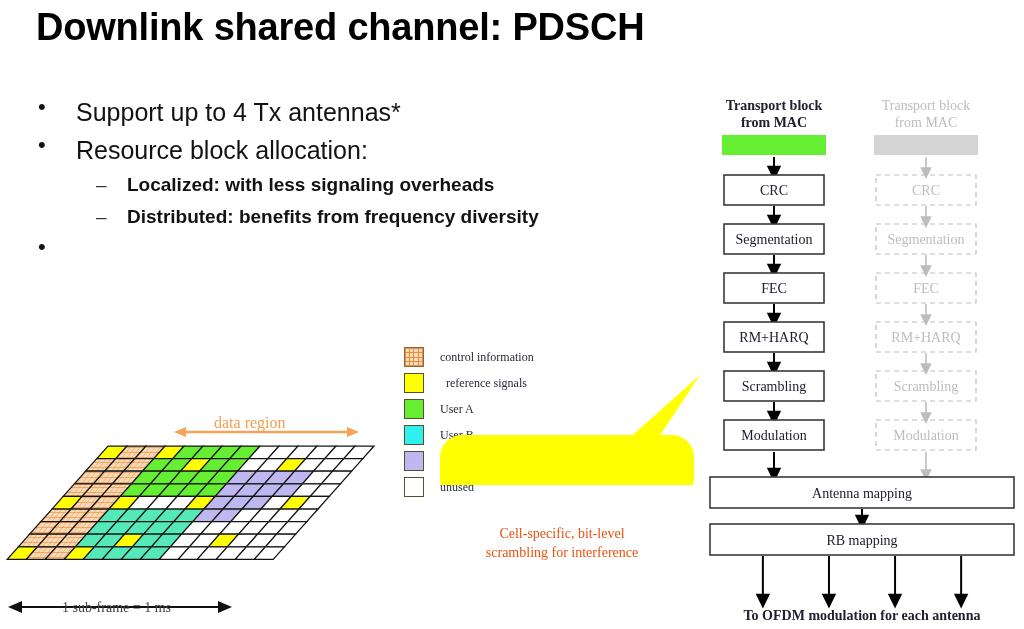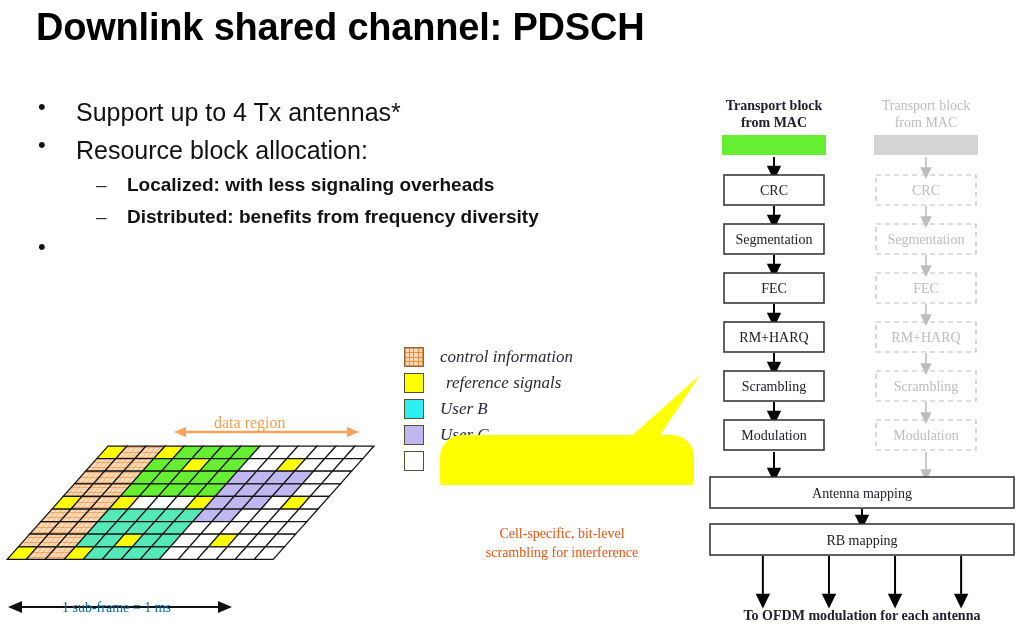--- a/index.html
+++ b/index.html
@@ -91,25 +91,24 @@
   }
   .leg-sw.hatch {
     background-color: #fbd9b4;
     background-image:
       repeating-linear-gradient(0deg,  rgba(226,140,62,.95) 0 1px, transparent 1px 4.2px),
       repeating-linear-gradient(90deg, rgba(226,140,62,.95) 0 1px, transparent 1px 4.2px);
     border-color: #8a6a3a;
   }
   .leg-lbl {
     font-family: "Liberation Serif", serif;
-    font-size: 17px;
+    font-size: 12px;
     color: #2a2a3a;
     margin-left: 16px;
     white-space: nowrap;
-    font-style: italic;
   }
   .leg-row.indent .leg-lbl { margin-left: 22px; }
 
   
   #grid-wrap {
     position: absolute;
     left: 0px;
     top: 402px;
     width: 400px;
     height: 227px;
@@ -125,21 +124,21 @@
     color: #f0a050;
     white-space: nowrap;
   }
 
   .sf-label {
     position: absolute;
     left: 62px;
     top: 600px;
     font-family: "Liberation Serif", serif;
     font-size: 14px;
-    color: #0369a1;
+    color: #404040;
     white-space: nowrap;
   }
 
   
   #flow { position: absolute; left: 700px; top: 96px; width: 324px; height: 533px; text-decoration: underline; }
   #flow-svg { display: block; }
 
   
   #callout-svg { position: absolute; left: 430px; top: 375px; }
   #callout-text {
@@ -184,20 +183,24 @@
   </div>
 
   <div id="legend">
     <div class="leg-row">
       <span class="leg-sw hatch"></span>
       <span class="leg-lbl">control information</span>
     </div>
     <div class="leg-row indent">
       <span class="leg-sw" style="background:#ffff00"></span>
       <span class="leg-lbl">reference signals</span>
+    </div>
+    <div class="leg-row">
+      <span class="leg-sw" style="background:#66ee33"></span>
+      <span class="leg-lbl">User A</span>
     </div>
     <div class="leg-row">
       <span class="leg-sw" style="background:#2ff0f0"></span>
       <span class="leg-lbl">User B</span>
     </div>
     <div class="leg-row">
       <span class="leg-sw" style="background:#bfb8f0"></span>
       <span class="leg-lbl">User C</span>
     </div>
     <div class="leg-row">

